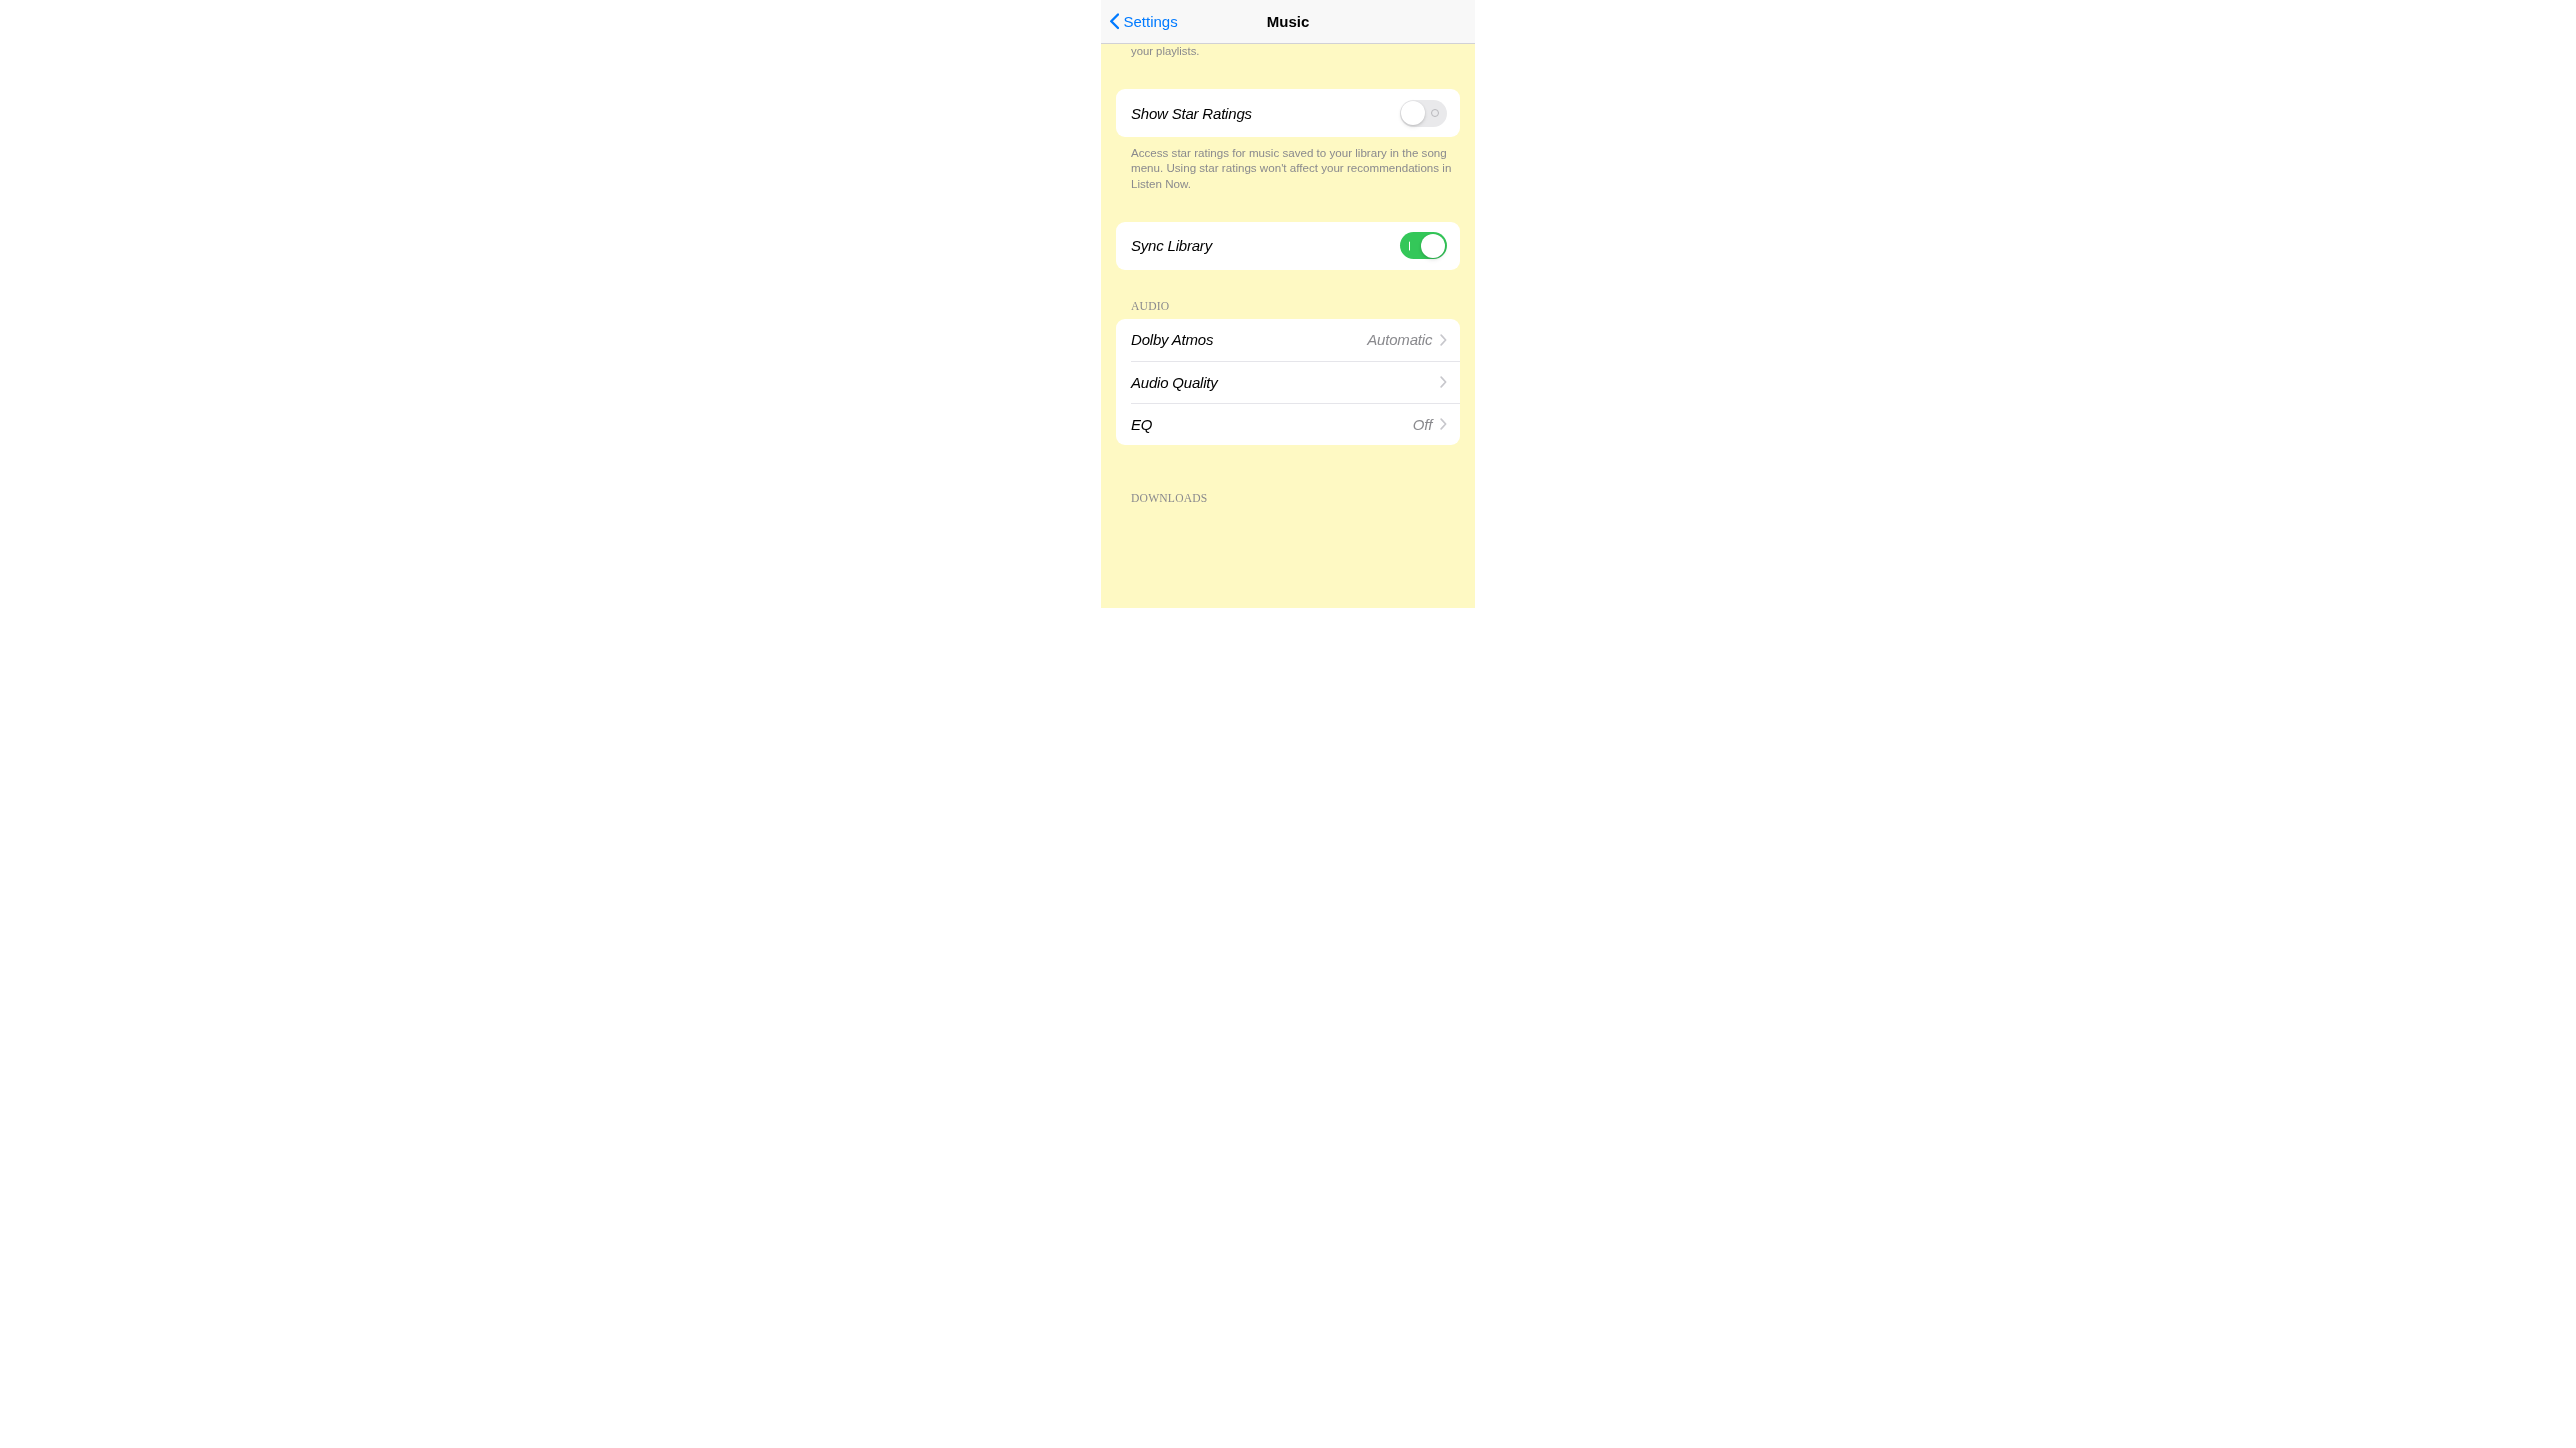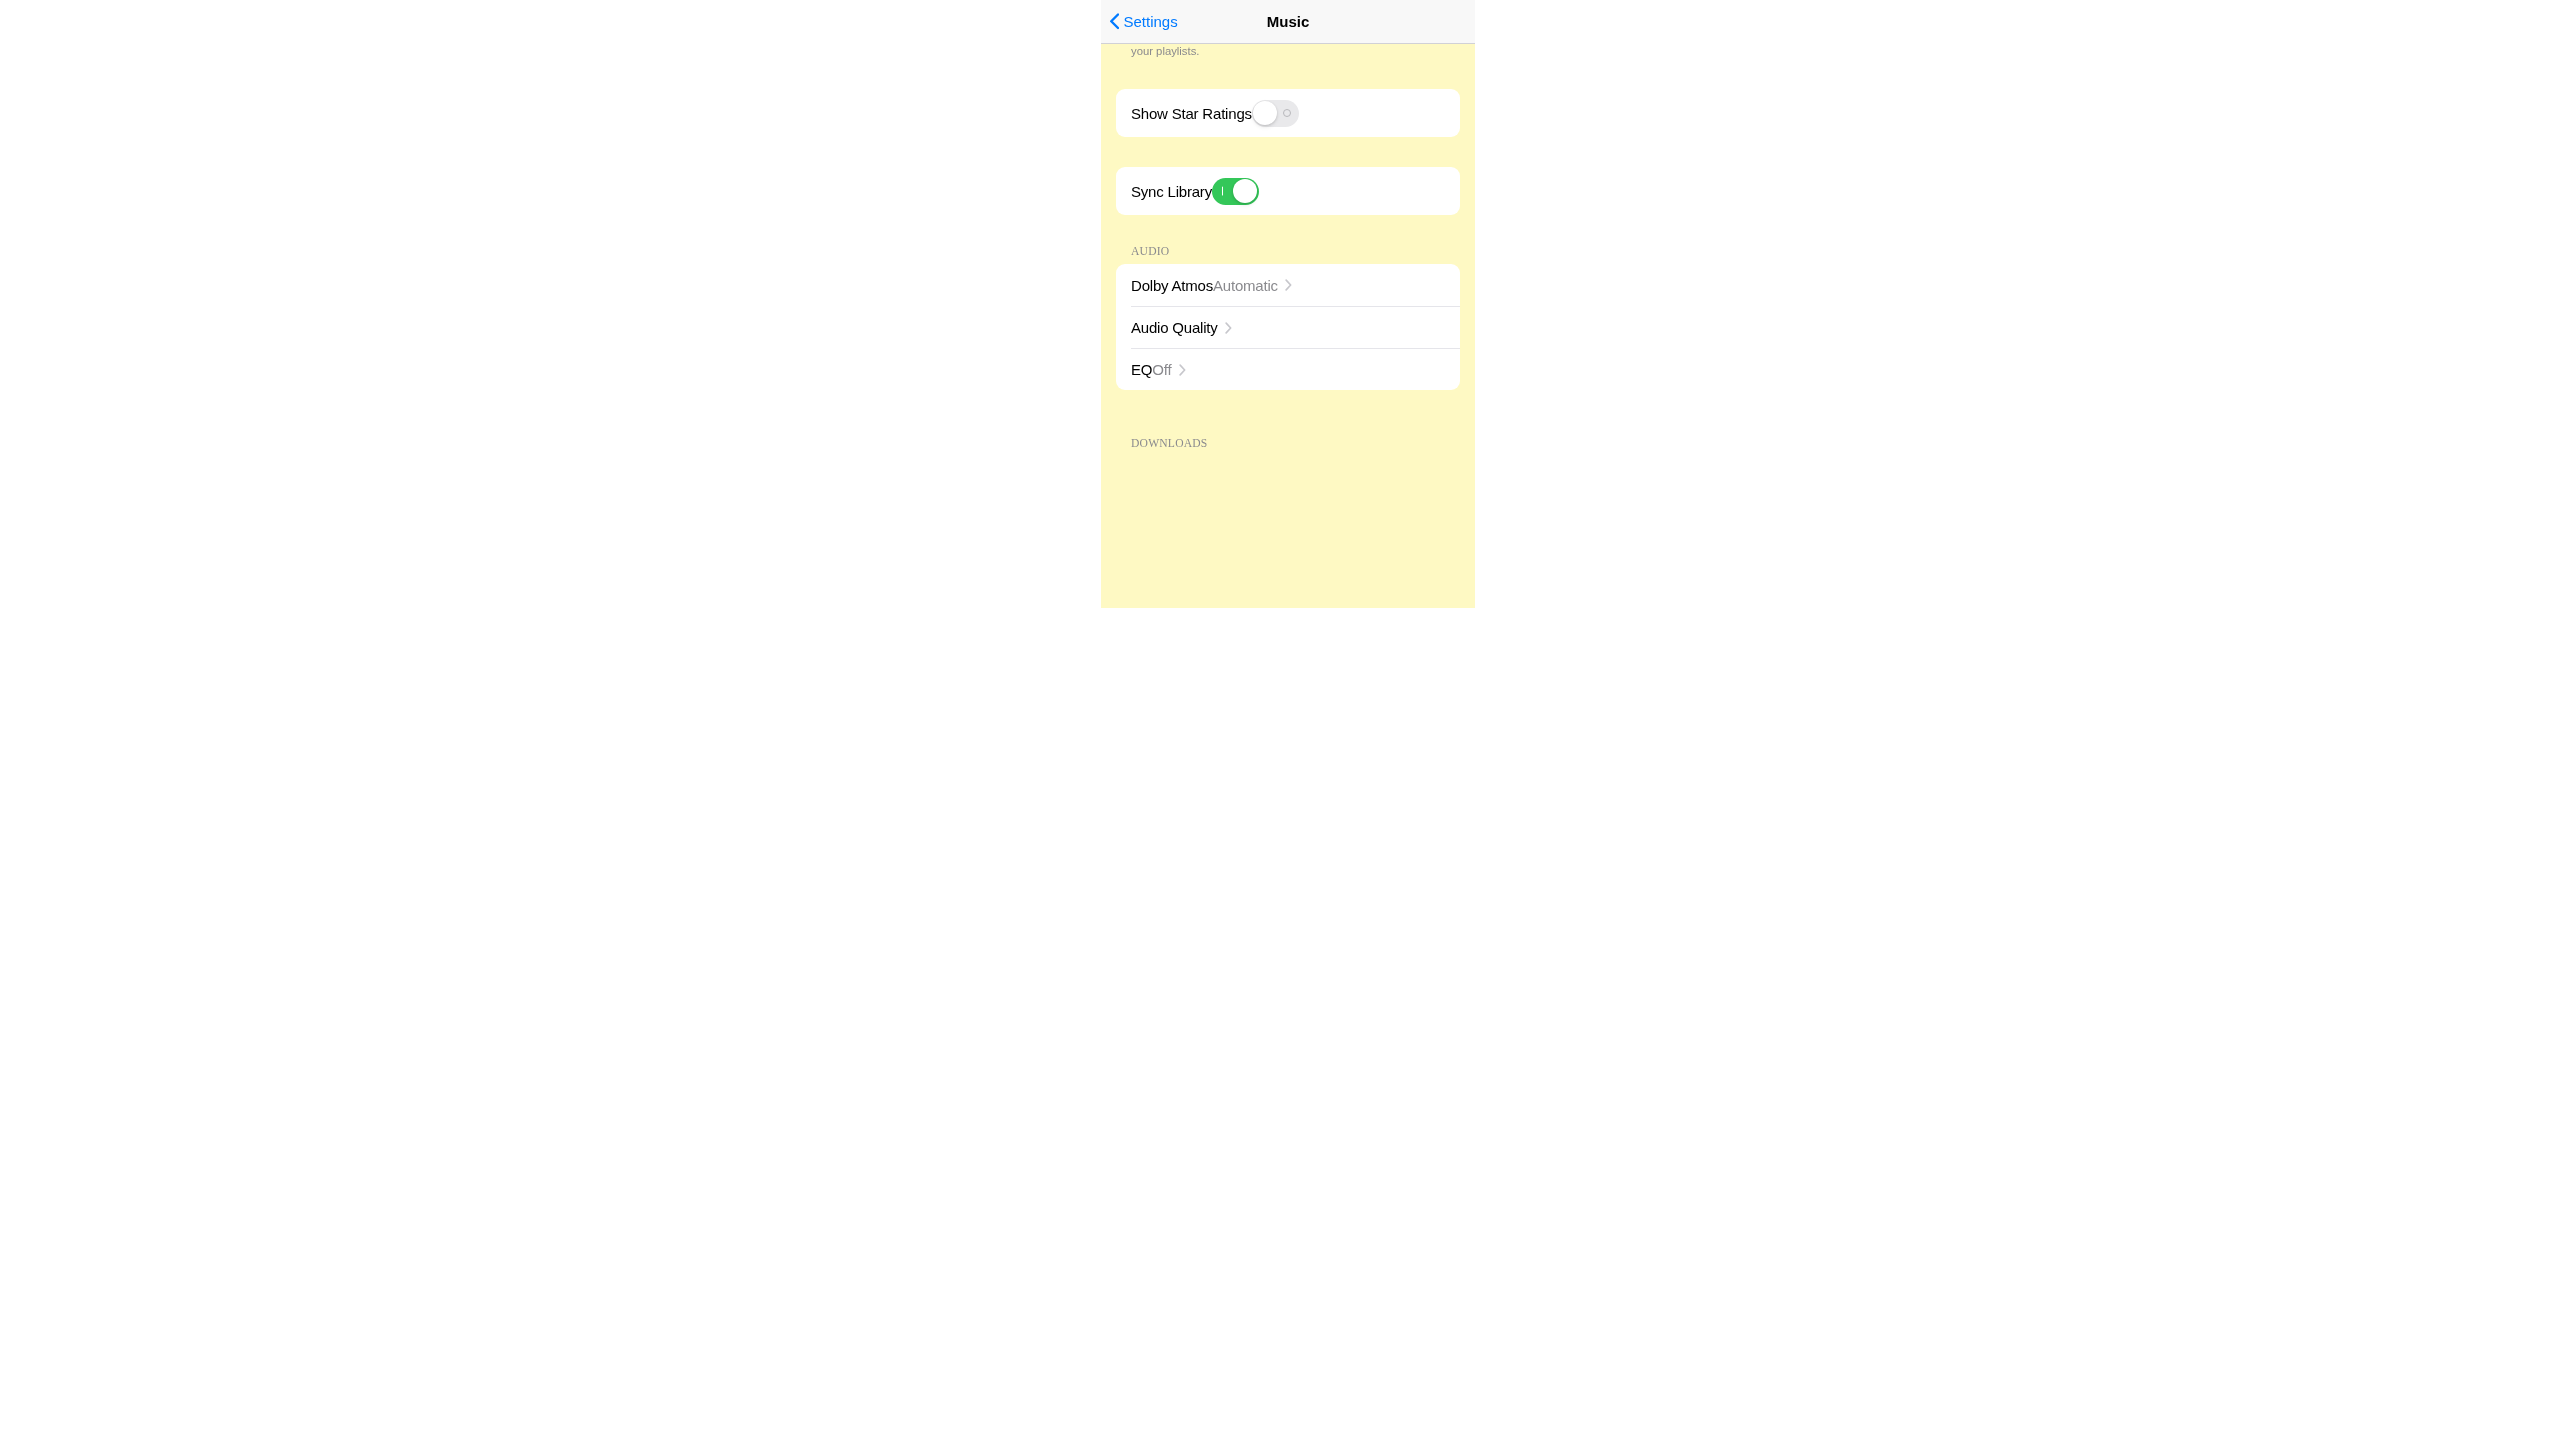--- a/index.html
+++ b/index.html
@@ -74,22 +74,24 @@
     }
     .card {
       background: #fff;
       border-radius: 9px;
       margin: 0 15px;
       overflow: hidden;
     }
     .row {
       display: flex;
       align-items: center;
+      justify-content: space-between;
       padding: 10.5px 13.5px 10.5px 15px;
       min-height: 42px;
+      font-style: italic;
     }
     .row + .row {
       border-top: 0.8px solid #e5e5ea;
       margin-left: 15px;
       padding-left: 0;
     }
     .row-label {
       font-size: 15px;
       color: #000;
       letter-spacing: -0.2px;
@@ -198,20 +200,21 @@
 
     <div class="group-first">
       <div class="card">
         <div class="row">
           <span class="row-label">Show Star Ratings</span>
           <div class="toggle toggle-off">
             <div class="knob"></div>
           </div>
         </div>
       </div>
+      <div class="footer">Access star ratings for music saved to your library in the song menu. Using star ratings won't affect your recommendations in Listen Now.</div>
     </div>
 
     <div class="group-tight">
       <div class="card">
         <div class="row">
           <span class="row-label">Sync Library</span>
           <div class="toggle toggle-on">
             <div class="knob"></div>
           </div>
         </div>

